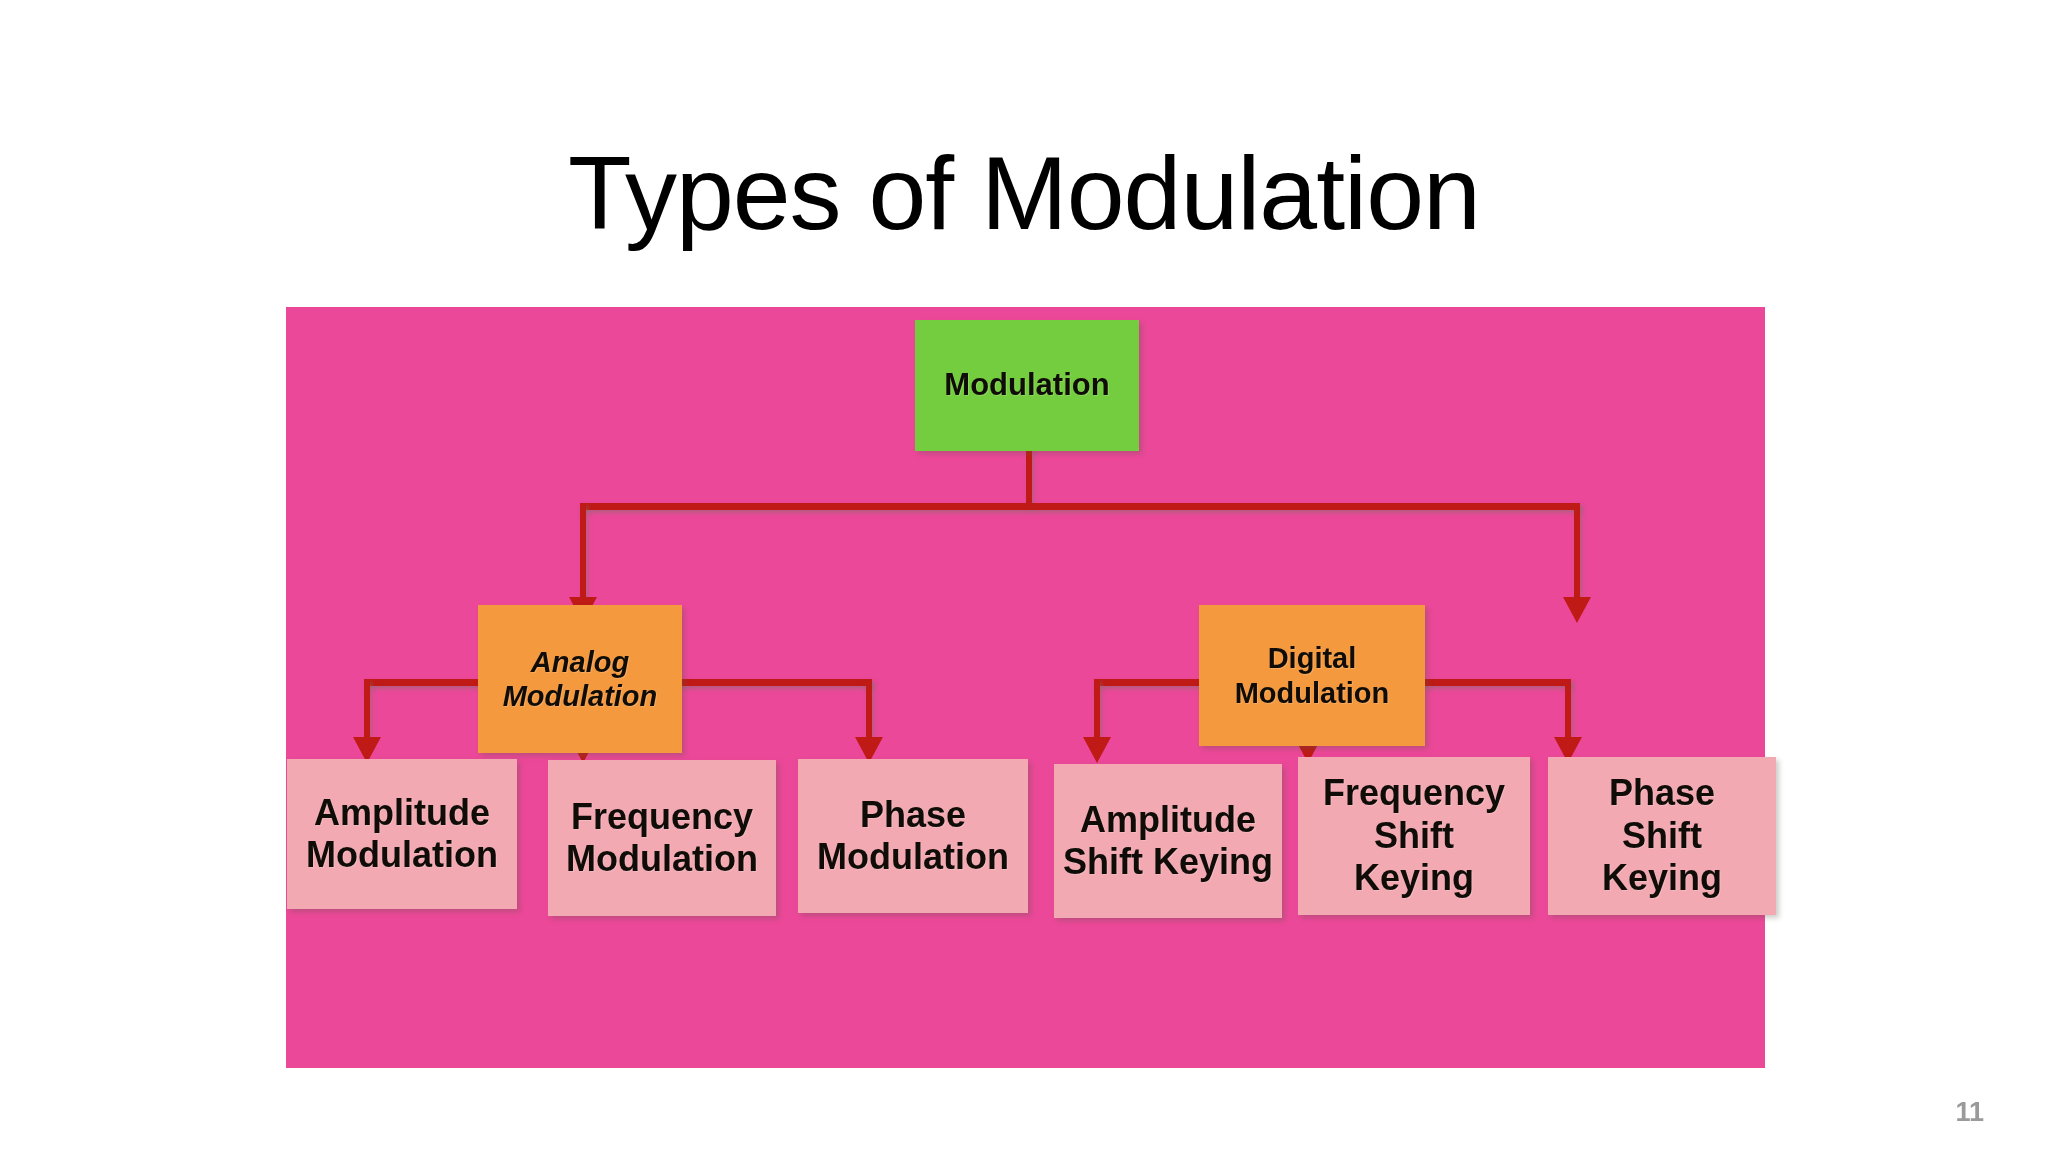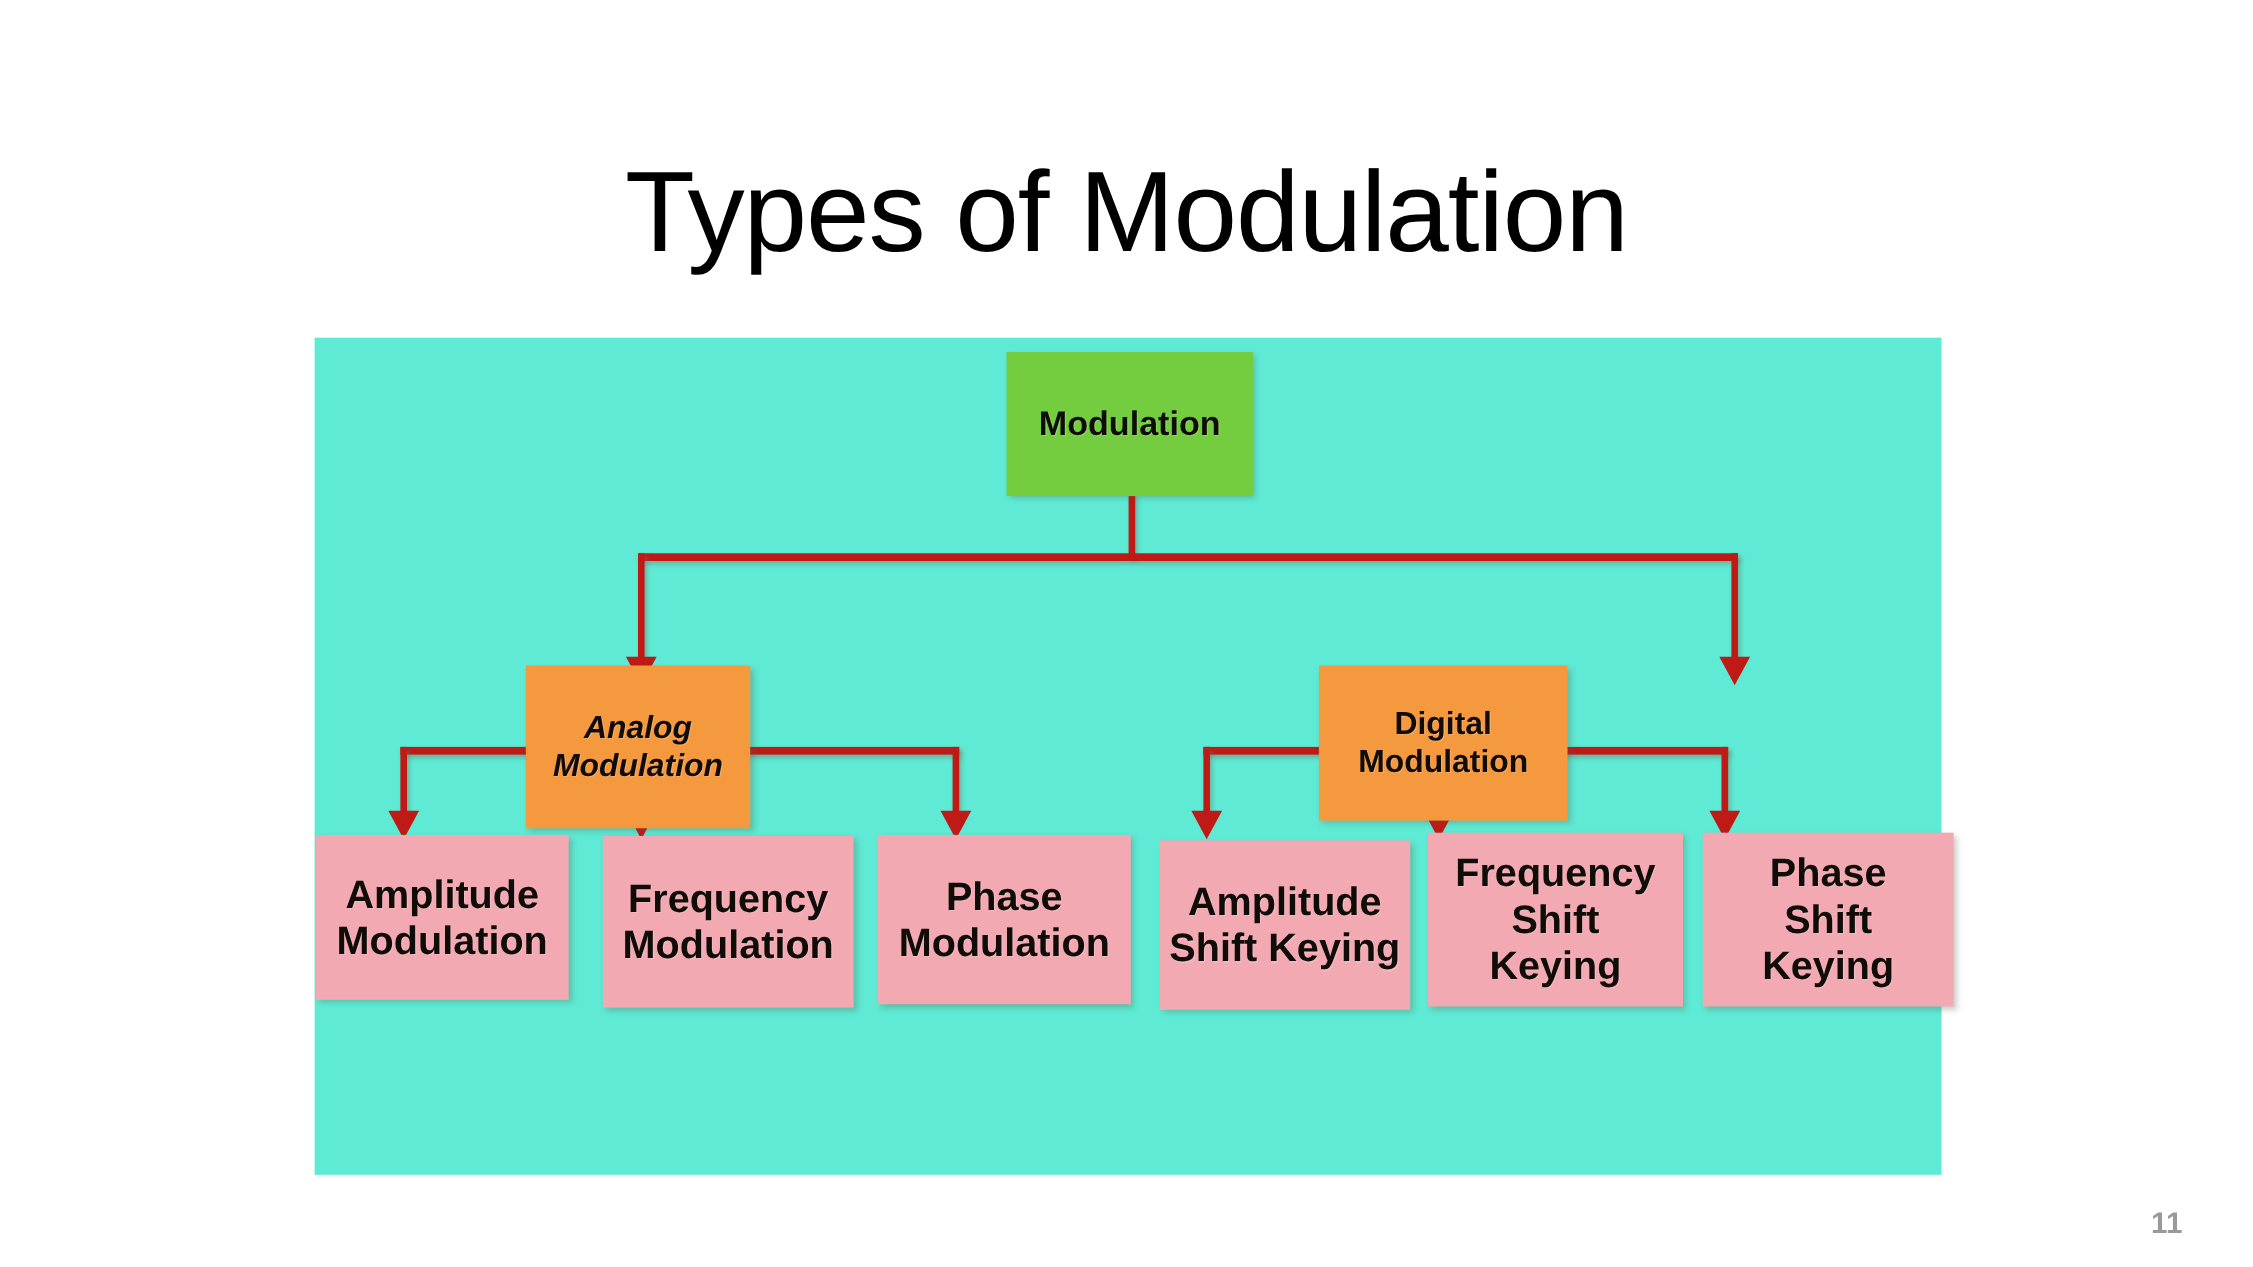--- a/index.html
+++ b/index.html
@@ -33,21 +33,21 @@
     margin-top: 41px;
   }
 
   
   #diagram-panel {
     position: absolute;
     left: 286px;
     top: 307px;
     width: 1479px;
     height: 761px;
-    background: #5eead4;
+    background: #ec4899;
   }
 
   
   .node {
     position: absolute;
     box-sizing: border-box;
     display: flex;
     align-items: center;
     justify-content: center;
     text-align: center;

